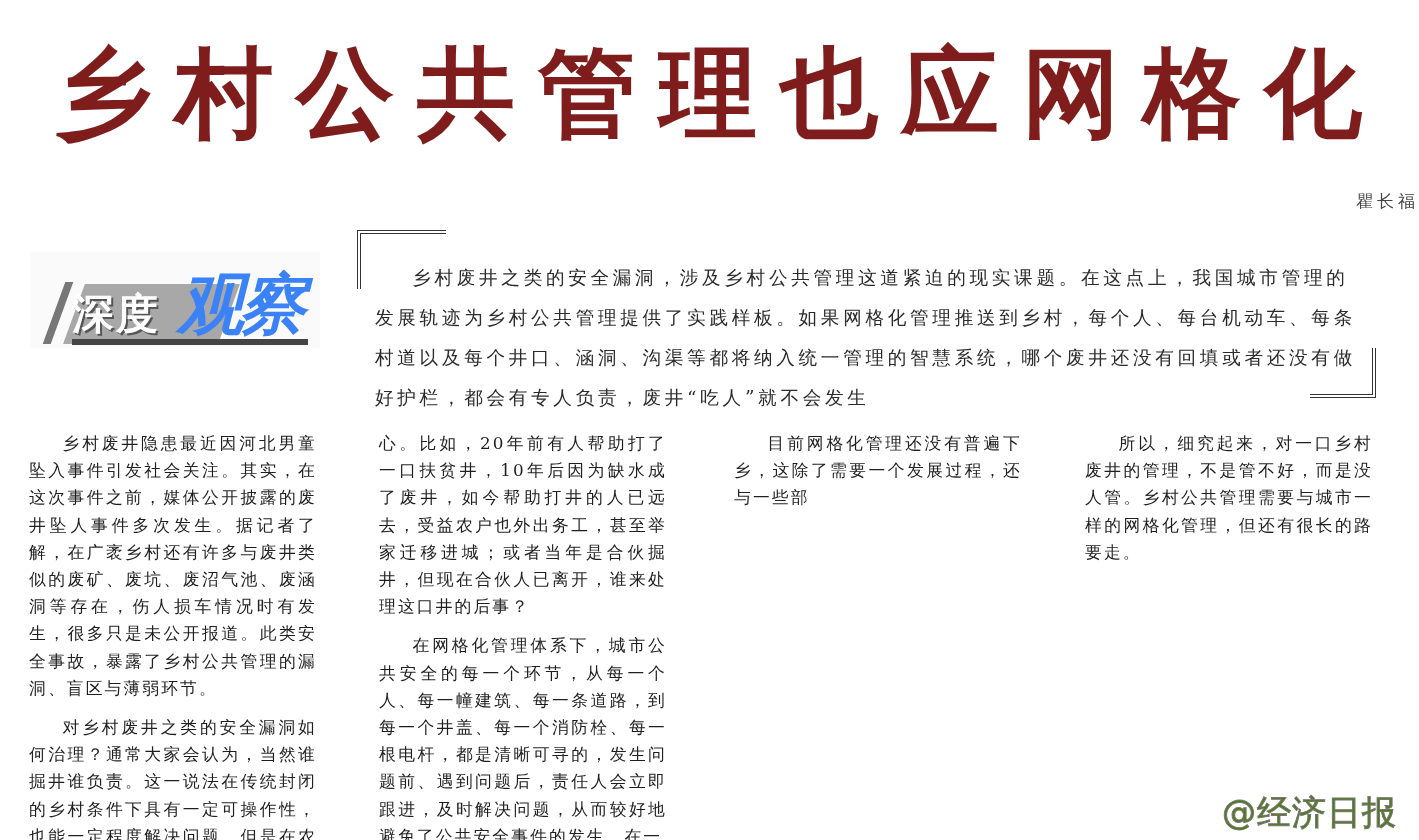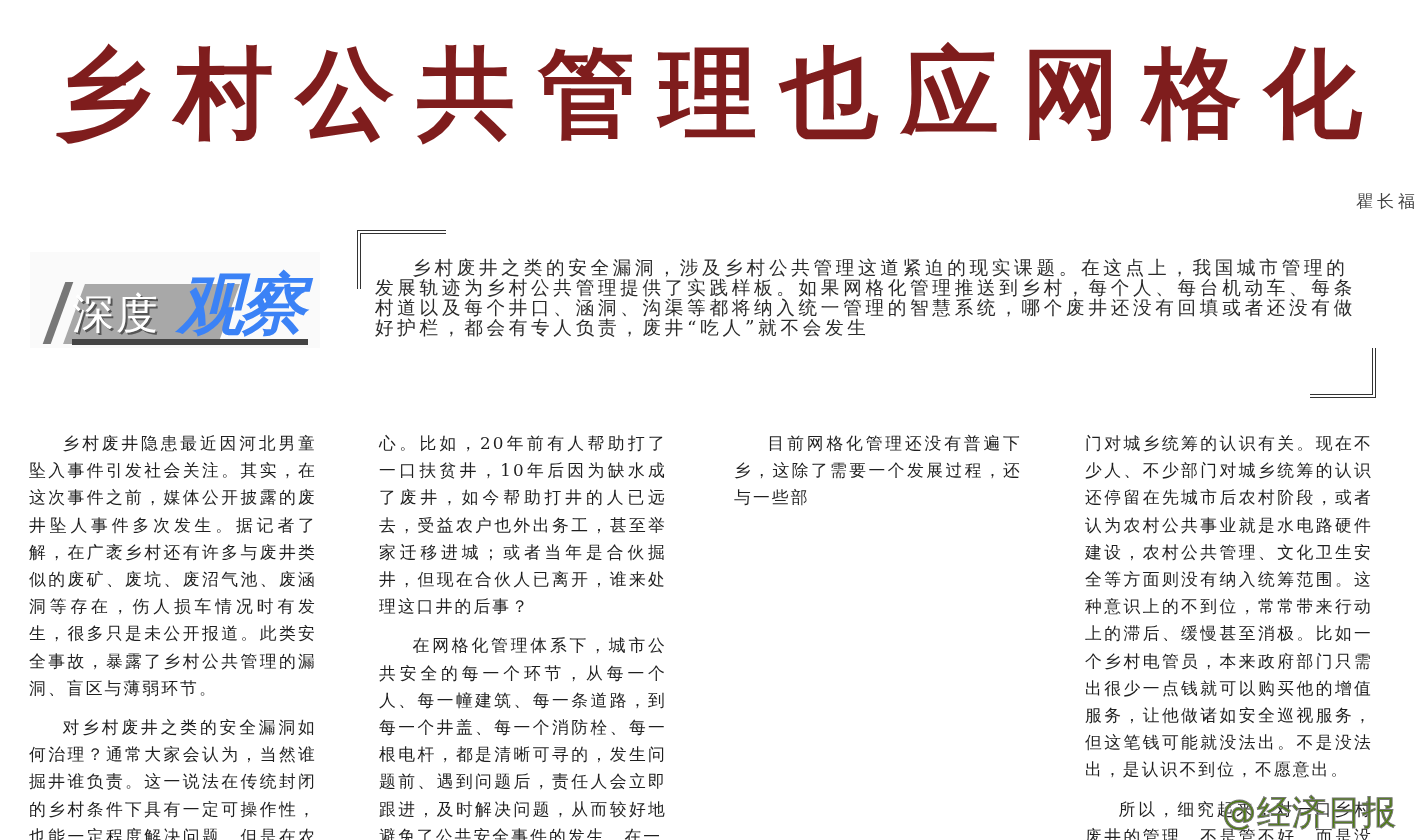--- a/index.html
+++ b/index.html
@@ -8,30 +8,30 @@
   .headline { position: absolute; left: 0; top: 38px; width: 1419px; text-align: center;
               font-family: "DejaVu Sans", "Liberation Sans", sans-serif; font-weight: bold;
               font-size: 98px; letter-spacing: 23px; line-height: 110px; color: #7f1d1d;
               padding-left: 20px; box-sizing: border-box; }
   .byline { position: absolute; left: 0; width: 1419px; top: 175px; text-align: right;
             font-size: 17px; letter-spacing: 4px; color: #444; margin-top: 15px; }
   .logo { position: absolute; left: 30px; top: 252px; width: 290px; height: 96px; background: #fafafa; }
   .logo .slash { position: absolute; left: 24px; top: 30px; width: 8px; height: 62px; background: #777; transform: skewX(-20deg); }
   .logo .band { position: absolute; left: 44px; top: 32px; width: 155px; height: 60px; background: #a8a8a8; transform: skewX(-20deg); }
   .logo .bar { position: absolute; left: 42px; top: 87px; width: 236px; height: 6px; background: #444; }
-  .logo .t1 { position: absolute; left: 42px; top: 34px; font-family: "DejaVu Sans", sans-serif; font-weight: normal;
+  .logo .t1 { position: absolute; left: 42px; top: 34px; font-family: "DejaVu Sans", sans-serif; font-weight: bold;
               font-size: 42px; color: #fff; letter-spacing: 2px; text-shadow: 2px 2px 0 #555; }
   .logo .t2 { position: absolute; left: 148px; top: 8px; font-family: "DejaVu Serif", serif; font-weight: bold; font-style: italic;
               font-size: 66px; color: #3b82f6; letter-spacing: -4px; }
   .corner-tl { position: absolute; left: 357px; top: 230px; width: 85px; height: 55px;
                border-top: 4px double #333; border-left: 4px double #333; }
   .corner-br { position: absolute; left: 1310px; top: 348px; width: 62px; height: 46px;
                border-bottom: 4px double #333; border-right: 4px double #333; }
   .lead { position: absolute; left: 375px; top: 258px; width: 990px; font-size: 18.6px;
-          line-height: 20px; letter-spacing: 3.7px; color: #2b2b2b; text-indent: 2em; margin: 0; }
+          line-height: 40px; letter-spacing: 3.7px; color: #2b2b2b; text-indent: 2em; margin: 0; }
   .col { position: absolute; top: 418px; width: 312px; font-size: 16.8px; line-height: 27.2px;
          letter-spacing: 2.1px; color: #1f1f1f; text-align: justify; }
   .col p { margin: 12px; text-indent: 2em; }
   .col p.cont { text-indent: 0; }
   .c1 { left: 17px; } .c2 { left: 367px; } .c3 { left: 722px; } .c4 { left: 1073px; }
   .watermark { position: absolute; left: 1222px; top: 790px; font-family: "DejaVu Sans", sans-serif;
                font-size: 34px; color: #4d7c0f; -webkit-text-stroke: 1px #777; letter-spacing: 1px; }
 </style>
 </head>
 <body>
@@ -58,18 +58,17 @@
     <p>对乡村废井之类的安全漏洞如何治理？通常大家会认为，当然谁掘井谁负责。这一说法在传统封闭的乡村条件下具有一定可操作性，也能一定程度解决问题，但是在农村人口大量外出、守家种地以儿童老人居多的情况下，单个农户对解决废井之类的难题显然力不从</p>
   </div>
   <div class="col c2">
     <p class="cont">心。比如，20年前有人帮助打了一口扶贫井，10年后因为缺水成了废井，如今帮助打井的人已远去，受益农户也外出务工，甚至举家迁移进城；或者当年是合伙掘井，但现在合伙人已离开，谁来处理这口井的后事？</p>
     <p>在网格化管理体系下，城市公共安全的每一个环节，从每一个人、每一幢建筑、每一条道路，到每一个井盖、每一个消防栓、每一根电杆，都是清晰可寻的，发生问题前、遇到问题后，责任人会立即跟进，及时解决问题，从而较好地避免了公共安全事件的发生。在一</p>
   </div>
   <div class="col c3">
     <p>目前网格化管理还没有普遍下乡，这除了需要一个发展过程，还与一些部</p>
   </div>
   <div class="col c4">
-    <p class="cont">门对城乡统筹的认识有关。现在不少人、不少部门对城乡统筹的认识还停留在先城市后农村阶段，或者认为农村公共事业就是水电路硬件建设，农村公共管理、文化卫生安全等方面则没有纳入统筹范围。这种意识上的不到位，常常带来行动上的滞后、缓慢甚至消极。比如一个乡村电管员，本来政府部门只需出很少一点钱就可以购买他的增值服务，让他做诸如安全巡视服务，但这笔钱可能就没法出。不是没法出，是认识不到位，不愿意出。</p>
     <p>所以，细究起来，对一口乡村废井的管理，不是管不好，而是没人管。乡村公共管理需要与城市一样的网格化管理，但还有很长的路要走。</p>
   </div>
 
   <div class="watermark">@经济日报</div>
 </div>
 
 </body></html>

